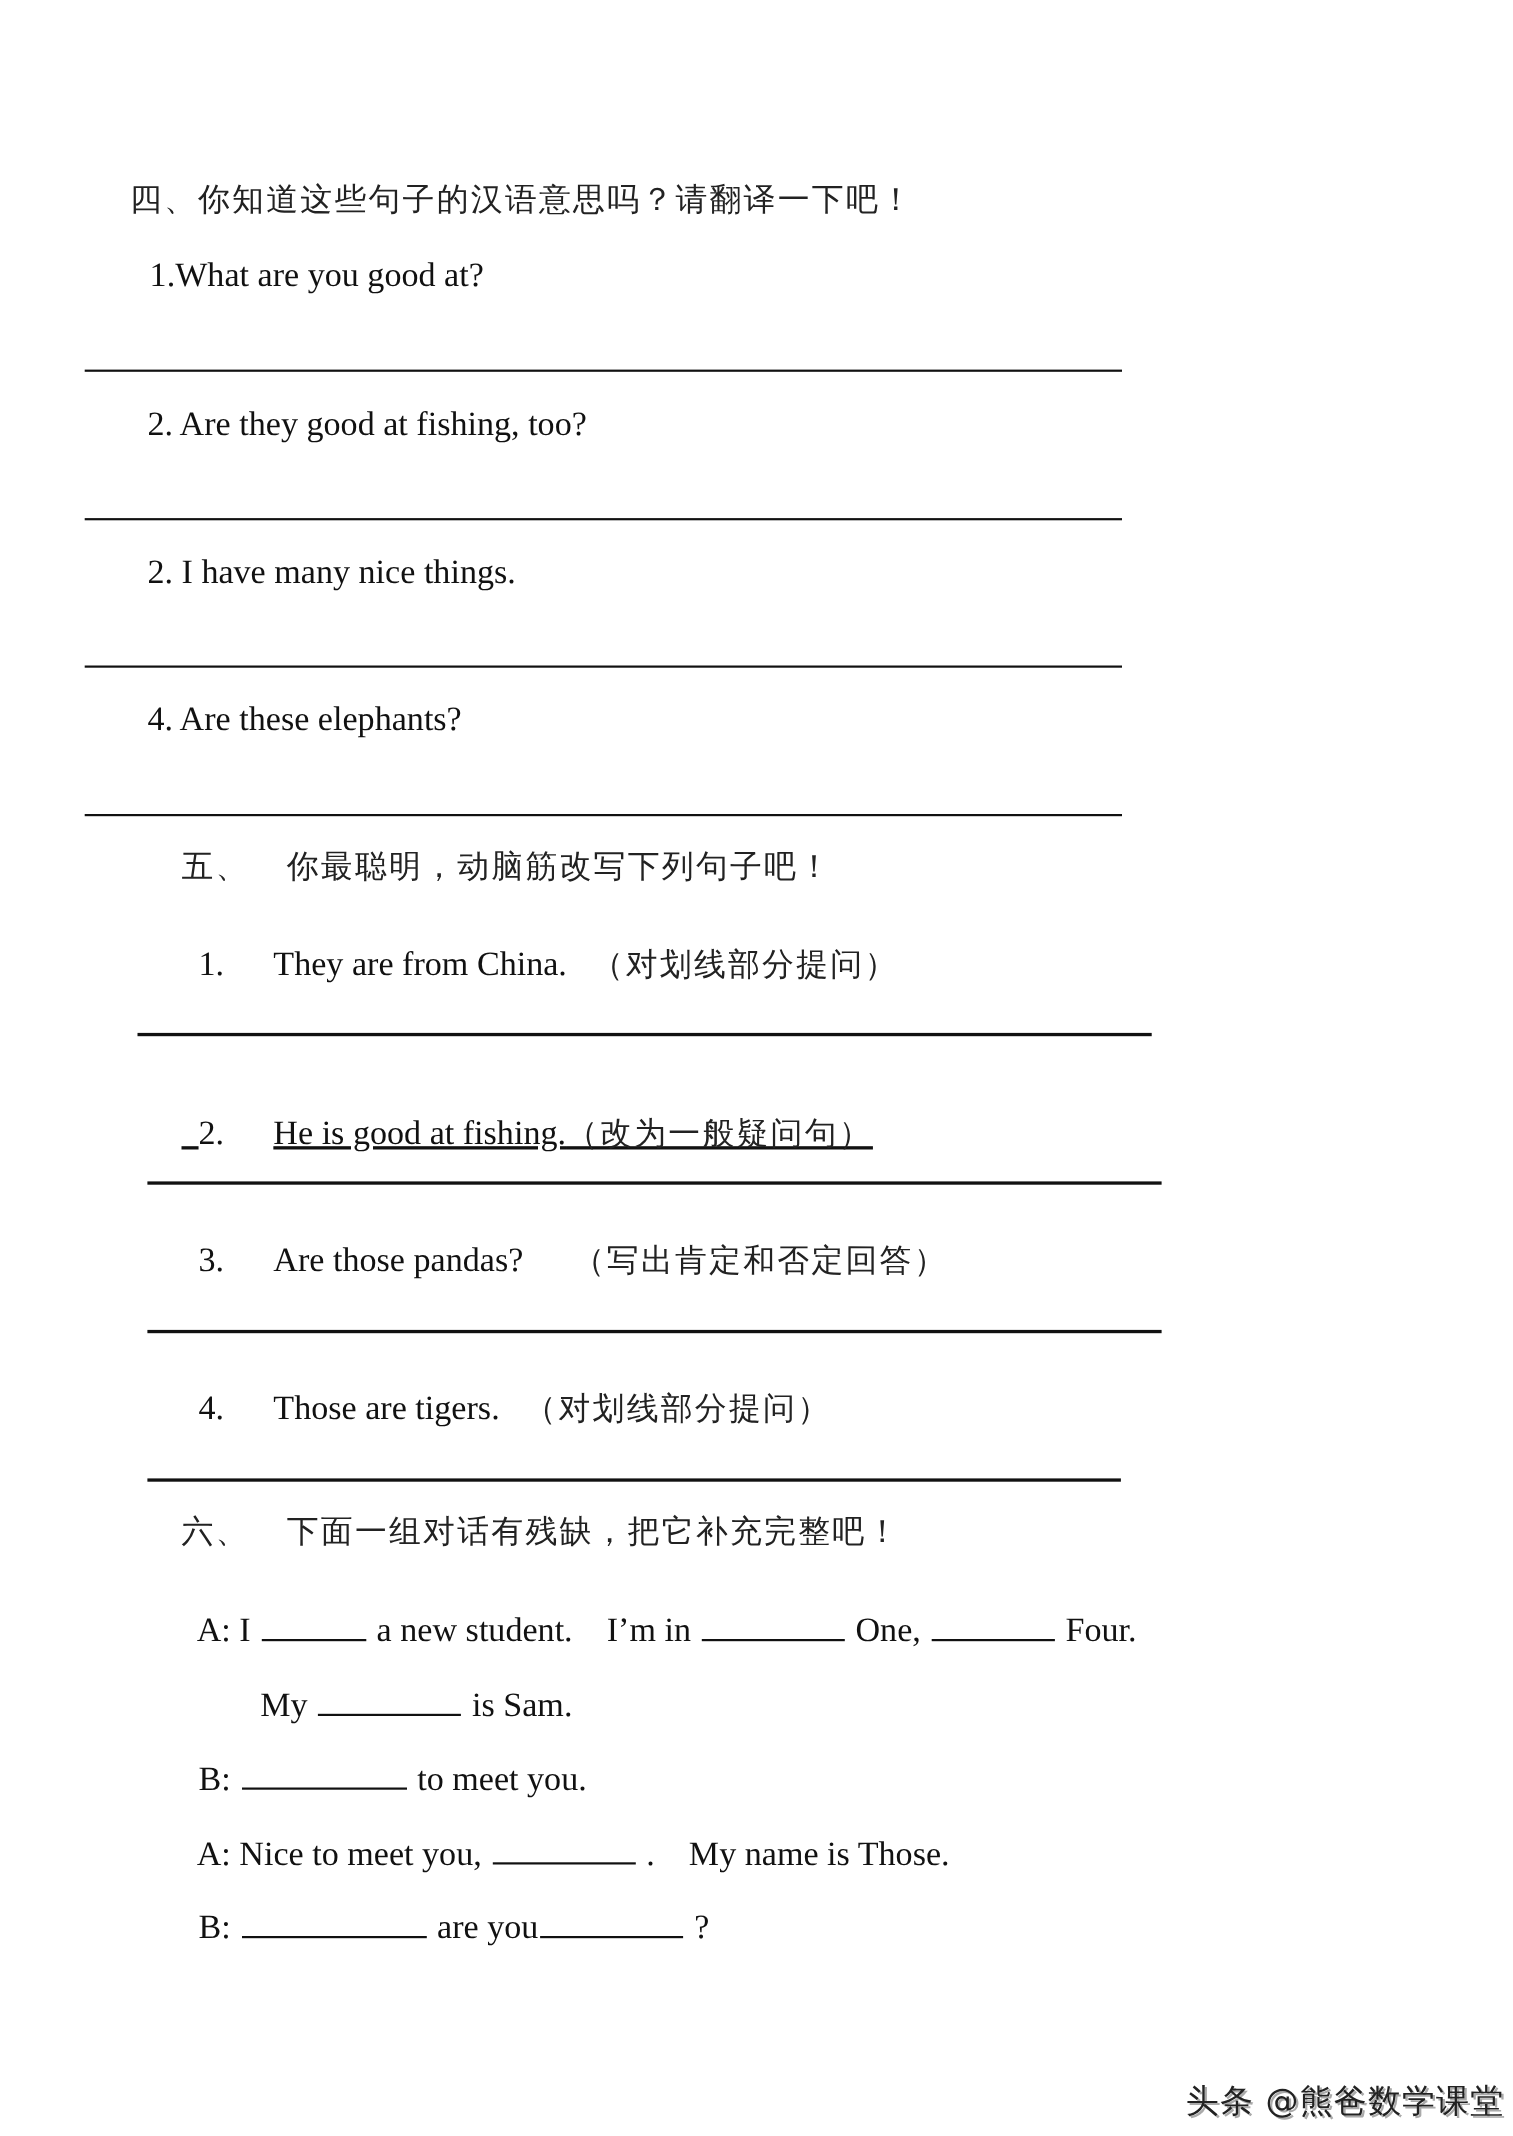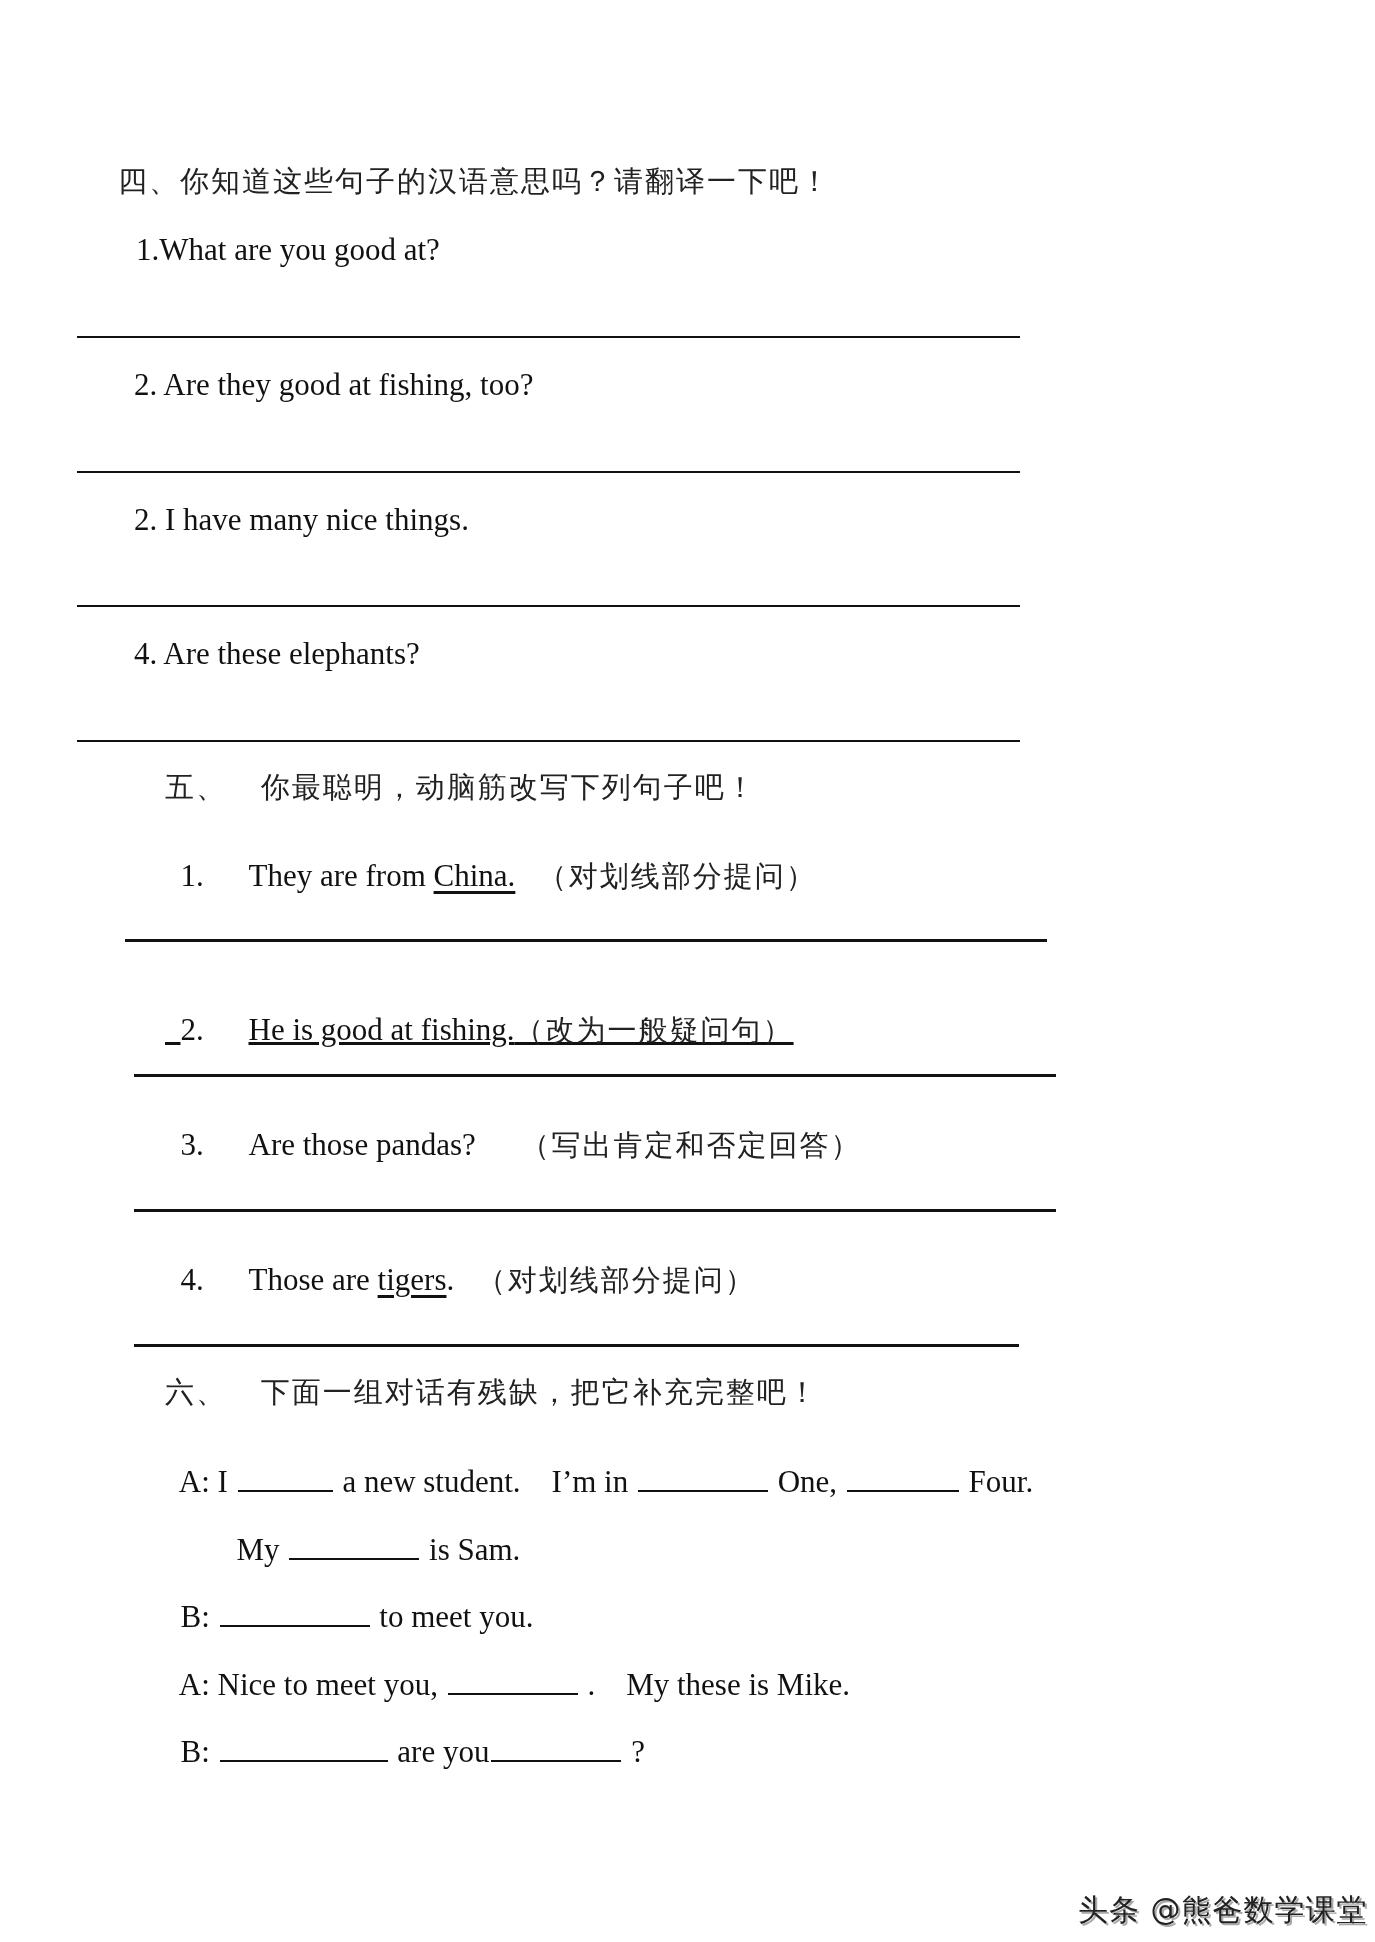--- a/index.html
+++ b/index.html
@@ -2,21 +2,21 @@
 <html><head>
 <meta charset="utf-8">
 <style>
   html, body { margin:0; padding:0; background:#ffffff; }
   body { width:1375px; height:1942px; position:relative; overflow:hidden;
          font-family:"Liberation Serif","DejaVu Serif",serif; color:#111; }
   .t { position:absolute; white-space:pre; font-size:31px; line-height:40px; transform:translateY(-50%);margin-left:40px; }
   .cn { font-family:"DejaVu Sans", sans-serif; font-size:29px; letter-spacing:2px; color:#222; }
   .rule { position:absolute; height:2px; background:#111; }
   .rule.thick { height:3px; }
-  .u { text-decoration:underline; text-underline-offset:5px; }
+  .u { text-underline-offset:5px; }
   .blank { display:inline-block; border-bottom:2px solid #111; height:26px; vertical-align:baseline; margin:0 2px; }
   .num { display:inline-block; width:68px; }
   .wm { position:absolute; left:1030px; top:1890px; font-family:"DejaVu Sans", sans-serif;
         font-size:30px; color:#222; letter-spacing:1px;
         text-shadow: 2px 2px 0 #aaa; margin-left: 48px; }
 </style>
 </head>
 <body>
 
 <div class="t cn" style="left:78px; top:181px;">四、你知道这些句子的汉语意思吗？请翻译一下吧！</div>
@@ -63,20 +63,20 @@
 
 <div class="t" style="left:181px; top:1530px;">
   <span>My </span><span class="blank" style="width:130px"></span><span> is Sam.</span>
 </div>
 
 <div class="t" style="left:125px; top:1597px;">
   <span>B: </span><span class="blank" style="width:150px"></span><span> to meet you.</span>
 </div>
 
 <div class="t" style="left:125px; top:1665px;">
-  <span>A: Nice to meet you, </span><span class="blank" style="width:130px"></span><span> .    My these is Mike.</span>
+  <span>A: Nice to meet you, </span><span class="blank" style="width:130px"></span><span> .    My name is Those.</span>
 </div>
 
 <div class="t" style="left:125px; top:1732px;">
   <span>B: </span><span class="blank" style="width:168px"></span><span> are you</span><span class="blank" style="width:130px"></span><span> ?</span>
 </div>
 
 <div class="wm">头条 @熊爸数学课堂</div>
 
 </body></html>

